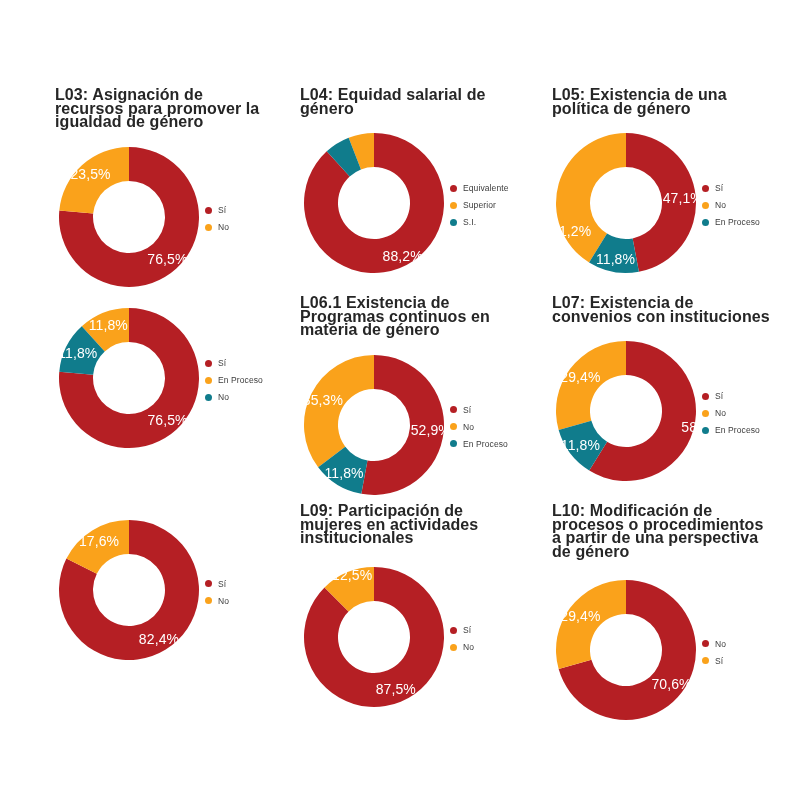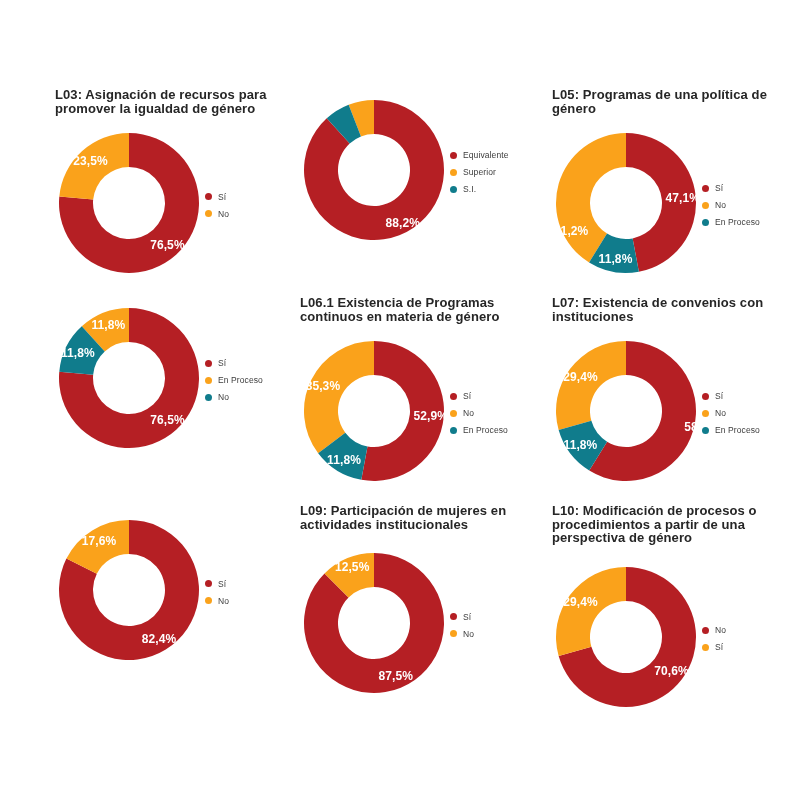--- a/index.html
+++ b/index.html
@@ -23,21 +23,21 @@
     grid-template-columns:245px 252px 250px;
     grid-template-rows:208px 208px 230px;
     column-gap:0px;
     padding:88px 0 0 55px;
     box-sizing:border-box;
   }
   .cell{
     position:relative;
   }
   .chart-title{
-    font-size:13px;
+    font-size:16px;
     font-weight:bold;
     line-height:13.5px;
     letter-spacing:0.1px;
     color:#262626;
     width:218px;
     margin:0 0 6px 0;
   }
   .chart-area{
     position:relative;
     width:240px;
@@ -46,22 +46,22 @@
   .donut-wrap{
     position:absolute;
     left:0px;
     top:8px;
     width:148px;
     height:148px;
   }
   .donut-wrap svg{display:block;}
   .slice-label{
     position:absolute;
-    font-size:12px;
-    font-weight:bold;
+    font-size:14px;
+    font-weight:normal;
     letter-spacing:0.1px;
     white-space:nowrap;
     transform:translate(-50%,-50%);
     pointer-events:none;
   }
   .legend{
     position:absolute;
     left:150px;
     top:10px;
     height:148px;
@@ -112,20 +112,21 @@
               <span class="legend-label">Sí</span>
             </div>
             <div class="legend-item">
               <span class="legend-dot" style="background: rgb(250, 162, 27);"></span>
               <span class="legend-label">No</span>
             </div>
           </div>
         </div>
       </div>
       <div class="cell row1">
+        <div class="chart-title">L04: Equidad salarial de género</div>
         <div class="chart-area">
           <div class="donut-wrap">
             <svg width="148" height="148" viewBox="0 0 148 148">
               <path d="M 74 4 A 70 70 0 1 1 26.72670343152828 22.37408178492784 L 49.68801890764311 47.44952777510575 A 36 36 0 1 0 74 38 Z" fill="#B51F24"></path>
               <path d="M 48.64072433068179 8.755022127925244 A 70 70 0 0 1 73.99999999999999 4 L 74 38 A 36 36 0 0 0 60.95808679863635 40.44543995150441 Z" fill="#FAA21B"></path>
               <path d="M 26.72670343152828 22.37408178492784 A 70 70 0 0 1 48.64072433068179 8.755022127925244 L 60.95808679863635 40.44543995150441 A 36 36 0 0 0 49.68801890764311 47.44952777510575 Z" fill="#107C8C"></path>
             </svg>
             <div class="slice-label" style="left: 94.6787px; top: 127.203px; color: rgb(255, 255, 255); margin-left: 8px;">88,2%</div>
           </div>
           <div class="legend">
@@ -138,21 +139,21 @@
               <span class="legend-label">Superior</span>
             </div>
             <div class="legend-item">
               <span class="legend-dot" style="background: rgb(16, 124, 140);"></span>
               <span class="legend-label">S.I.</span>
             </div>
           </div>
         </div>
       </div>
       <div class="cell row1">
-        <div class="chart-title">L05: Programas de una política de género</div>
+        <div class="chart-title">L05: Existencia de una política de género</div>
         <div class="chart-area">
           <div class="donut-wrap">
             <svg width="148" height="148" viewBox="0 0 148 148">
               <path d="M 74 4 A 70 70 0 0 1 86.88787138435875 142.80336308044997 L 80.62804814052735 109.38458672708856 A 36 36 0 0 0 74 38 Z" fill="#B51F24"></path>
               <path d="M 37.08384684474224 133.47434435298595 A 70 70 0 0 1 73.99999999999999 4 L 74 38 A 36 36 0 0 0 55.01454980586743 104.58680566724992 Z" fill="#FAA21B"></path>
               <path d="M 86.88787138435875 142.80336308044997 A 70 70 0 0 1 37.08384684474224 133.47434435298595 L 55.01454980586743 104.58680566724992 A 36 36 0 0 0 80.62804814052735 109.38458672708856 Z" fill="#107C8C"></path>
             </svg>
             <div class="slice-label" style="left: 130.836px; top: 68.7228px; color: rgb(255, 255, 255);">47,1%</div>
             <div class="slice-label" style="left: 19.1077px; top: 58.3489px; color: rgb(255, 255, 255); margin-top: 44px;">41,2%</div>
             <div class="slice-label" style="left: 63.4909px; top: 130.104px; color: rgb(255, 255, 255);">11,8%</div>
@@ -283,21 +284,21 @@
       </div>
       <div class="cell row3">
         <div class="chart-title">L09: Participación de mujeres en actividades institucionales</div>
         <div class="chart-area">
           <div class="donut-wrap">
             <svg width="148" height="148" viewBox="0 0 148 148">
               <path d="M 74 4 A 70 70 0 1 1 24.502525316941664 24.50252531694168 L 48.54415587728428 48.54415587728429 A 36 36 0 1 0 74 38 Z" fill="#B51F24"></path>
               <path d="M 24.502525316941664 24.50252531694168 A 70 70 0 0 1 73.99999999999999 4 L 74 38 A 36 36 0 0 0 48.54415587728428 48.54415587728429 Z" fill="#FAA21B"></path>
             </svg>
             <div class="slice-label" style="left: 95.8436px; top: 126.735px; color: rgb(255, 255, 255);">87,5%</div>
-            <div class="slice-label" style="left: 52.1564px; top: 18px; color: rgb(255, 255, 255); text-align: center;">12,5%</div>
+            <div class="slice-label" style="left: 52.1564px; top: 12px; color: rgb(255, 255, 255); text-align: center;">12,5%</div>
           </div>
           <div class="legend">
             <div class="legend-item">
               <span class="legend-dot" style="background: rgb(181, 31, 36);"></span>
               <span class="legend-label">Sí</span>
             </div>
             <div class="legend-item">
               <span class="legend-dot" style="background: rgb(250, 162, 27);"></span>
               <span class="legend-label">No</span>
             </div>

